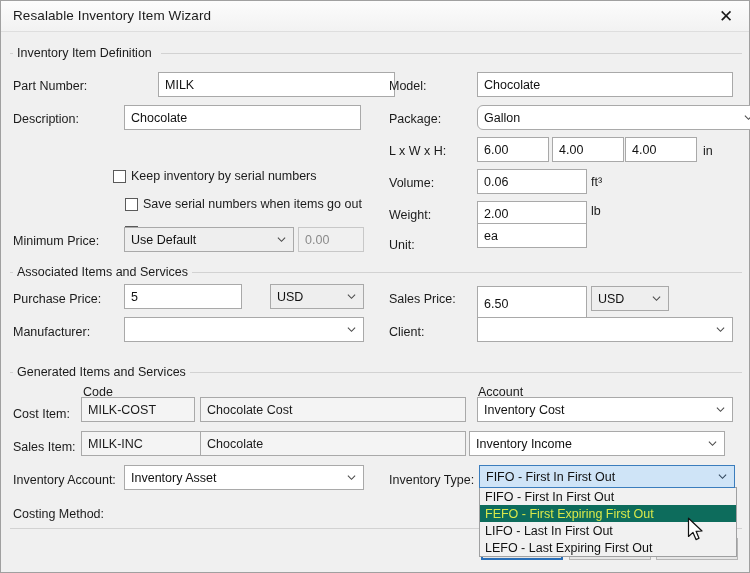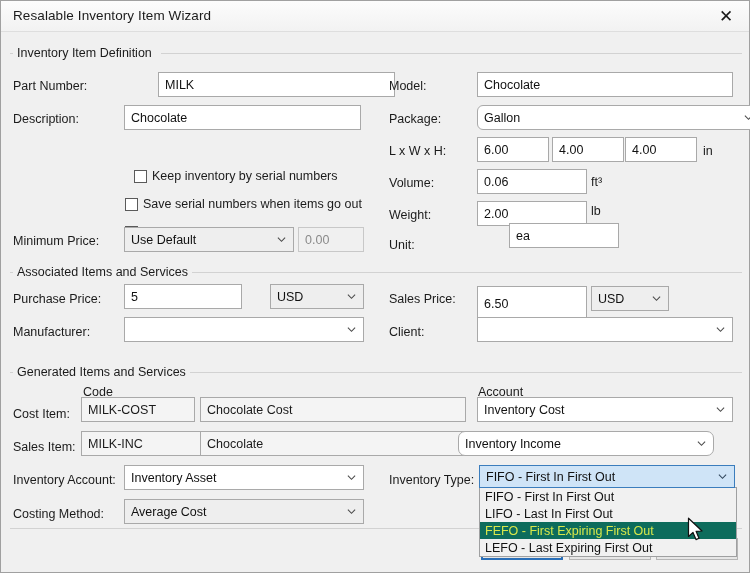--- a/index.html
+++ b/index.html
@@ -185,21 +185,21 @@
   <div class="group-line" style="left:9px; top:52px; width:102px;"></div>
   <div class="group-line" style="left:160px; top:52px; width:581px;"></div>
   <div class="group-title" style="left:12px; top:45px;">Inventory Item Definition</div>
 
   <div class="lbl" style="left:12px; top:79px;">Part Number:</div>
   <div class="tf" style="left:123px; top:71px; width:237px; height:25px;margin-left:34px;">MILK</div>
 
   <div class="lbl" style="left:12px; top:112px;">Description:</div>
   <div class="tf" style="left:123px; top:104px; width:237px; height:25px;">Chocolate</div>
 
-  <div class="ckrow" style="left:133px; top:168px;">
+  <div class="ckrow" style="left:112px; top:168px;">
     <span class="ckbox"></span>
     <span>Keep inventory by serial numbers</span>
   </div>
   <div class="ckrow" style="left:124px; top:196px;">
     <span class="ckbox"></span>
     <span>Save serial numbers when items go out</span>
   </div>
   <div class="ckrow" style="left:124px; top:224px;">
     <span class="ckbox"></span>
     <span>Has variable weight</span>
@@ -237,21 +237,21 @@
 
   <div class="lbl" style="left:388px; top:176px;">Volume:</div>
   <div class="tf" style="left:476px; top:168px; width:110px; height:25px;">0.06</div>
   <div class="lbl" style="left:590px; top:175px;">ft³</div>
 
   <div class="lbl" style="left:388px; top:208px;">Weight:</div>
   <div class="tf" style="left:476px; top:200px; width:110px; height:25px;">2.00</div>
   <div class="lbl" style="left:590px; top:204px;">lb</div>
 
   <div class="lbl" style="left:388px; top:238px;">Unit:</div>
-  <div class="tf" style="left:476px; top:222px; width:110px; height:25px;margin-left:32px;">ea</div>
+  <div class="tf" style="left:476px; top:222px; width:110px; height:25px;">ea</div>
 
   <div class="group-line" style="left:9px; top:271px; width:6px;"></div>
   <div class="group-line" style="left:172px; top:271px; width:569px;"></div>
   <div class="group-title" style="left:12px; top:264px;">Associated Items and Services</div>
 
   <div class="lbl" style="left:12px; top:292px;">Purchase Price:</div>
   <div class="tf" style="left:123px; top:283px; width:118px; height:25px;">5</div>
   <div class="cb gray" style="left:269px; top:283px; width:94px; height:25px;">
     <span>USD</span>
     <span class="arrow">
@@ -308,69 +308,61 @@
     <span class="arrow">
       <svg width="9" height="9" viewBox="0 0 10 10">
           <path d="M1 3 L5 7 L9 3" fill="none" stroke="#4a4a4a" stroke-width="1.2"></path>
         </svg>
     </span>
   </div>
 
   <div class="lbl" style="left:12px; top:440px;">Sales Item:</div>
   <div class="tf readonly" style="left:80px; top:430px; width:137px; height:25px;">MILK-INC</div>
   <div class="tf readonly" style="left:199px; top:430px; width:266px; height:25px;">Chocolate</div>
-  <div class="cb" style="left:457px; top:430px; width:256px; height:25px;border-radius:7px;">
+  <div class="cb" style="left:468px; top:430px; width:256px; height:25px;">
     <span>Inventory Income</span>
     <span class="arrow">
       <svg width="9" height="9" viewBox="0 0 10 10">
           <path d="M1 3 L5 7 L9 3" fill="none" stroke="#4a4a4a" stroke-width="1.2"></path>
         </svg>
     </span>
   </div>
 
   <div class="lbl" style="left:12px; top:473px;">Inventory Account:</div>
   <div class="cb" style="left:123px; top:464px; width:240px; height:25px;">
     <span>Inventory Asset</span>
     <span class="arrow">
       <svg width="9" height="9" viewBox="0 0 10 10">
           <path d="M1 3 L5 7 L9 3" fill="none" stroke="#4a4a4a" stroke-width="1.2"></path>
         </svg>
     </span>
   </div>
 
   <div class="lbl" style="left:12px; top:507px;">Costing Method:</div>
-  <div class="cb gray" style="left:123px; top:498px; width:240px; height:25px;">
-    <span>Average Cost</span>
-    <span class="arrow">
-      <svg width="9" height="9" viewBox="0 0 10 10">
-          <path d="M1 3 L5 7 L9 3" fill="none" stroke="#4a4a4a" stroke-width="1.2"></path>
-        </svg>
-    </span>
-  </div>
 
   <div class="lbl" style="left:388px; top:473px;">Inventory Type:</div>
   <div class="cb open" style="left:478px; top:464px; width:256px; height:23px; z-index:41;">
     <span>FIFO - First In First Out</span>
     <span class="arrow">
       <svg width="9" height="9" viewBox="0 0 10 10">
           <path d="M1 3 L5 7 L9 3" fill="none" stroke="#30465c" stroke-width="1.2"></path>
         </svg>
     </span>
   </div>
 
   <div class="sep-line" style="left:9px; top:527px; width:732px;"></div>
 
   <div class="btn default" style="left:480px; top:537px; width:82px; height:22px;">Finish</div>
   <div class="btn" style="left:568px; top:537px; width:82px; height:22px;">Cancel</div>
   <div class="btn" style="left:655px; top:537px; width:82px; height:22px;">Help</div>
 
   <div id="dropdown">
     <div class="opt">FIFO - First In First Out</div>
+    <div class="opt sel">FEFO - First Expiring First Out</div>
     <div class="opt">LIFO - Last In First Out</div>
-    <div class="opt sel">FEFO - First Expiring First Out</div>
     <div class="opt">LEFO - Last Expiring First Out</div>
   </div>
 
   <div id="cursor">
     <svg width="18" height="26" viewBox="0 0 18 26">
       <path d="M1.5 1.2 L1.5 19.5 L6.0 15.4 L9.0 22.6 L12.0 21.2 L9.1 14.3 L15.0 14.0 Z" fill="#ffffff" stroke="#111111" stroke-width="1.2" stroke-linejoin="round"></path>
     </svg>
   </div>
 
 </div>

